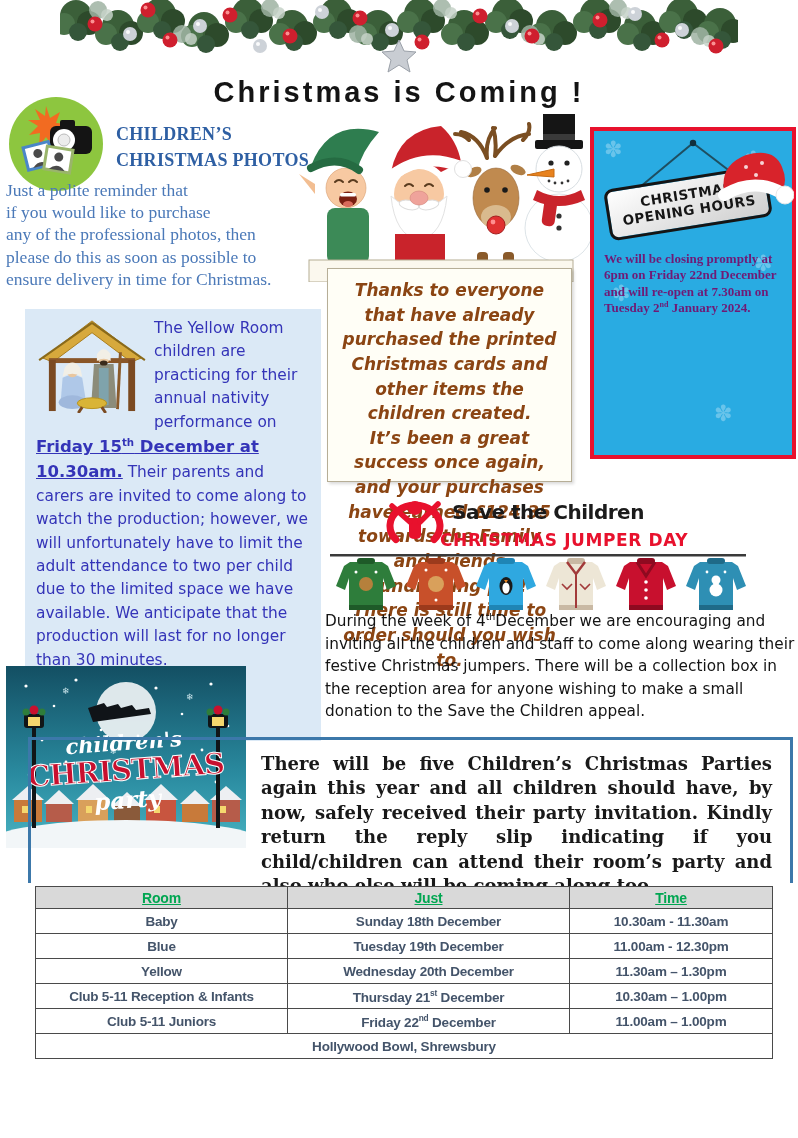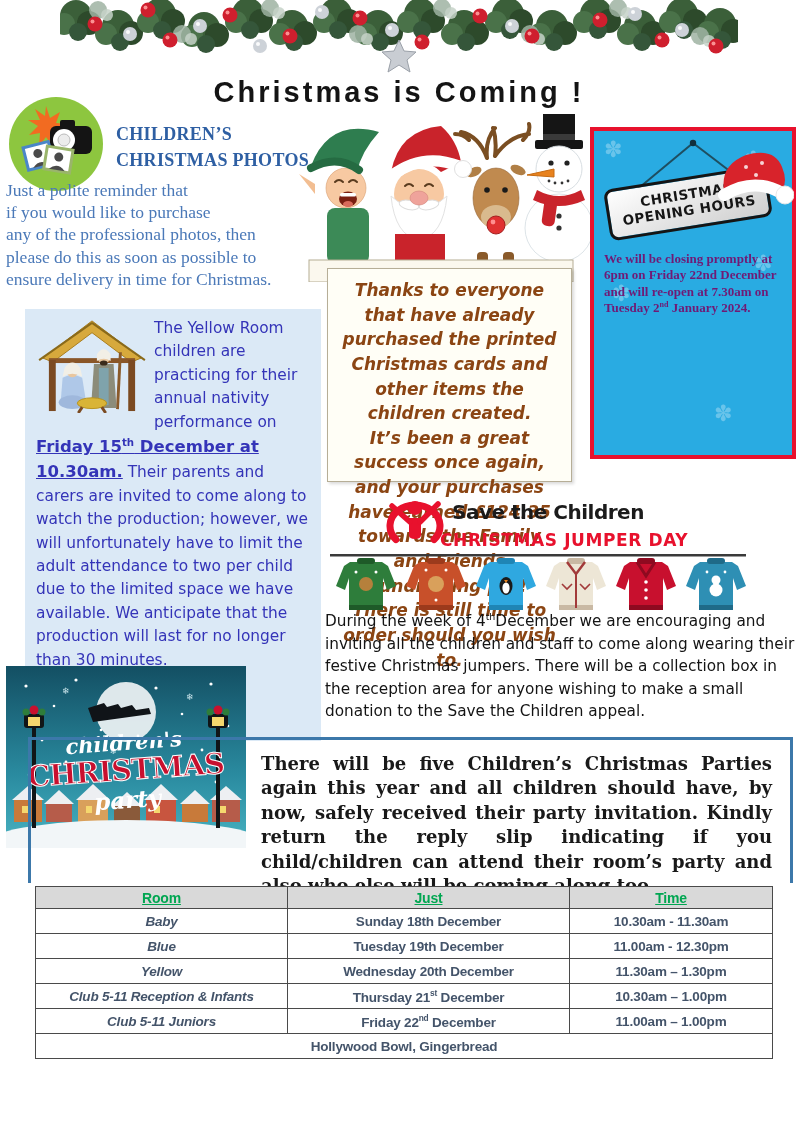--- a/index.html
+++ b/index.html
@@ -56,21 +56,21 @@
   .party-p1{margin-left:222px !important;text-align:justify;}
   .party-p2{margin-top:3px !important;}
 
   
   .schedule{left:35px;top:886px;border-collapse:collapse;table-layout:fixed;
             font-family:"Liberation Sans",sans-serif;font-weight:700;font-size:13.5px;
             color:#44546A;letter-spacing:-.2px;}
   .schedule th,.schedule td{border:1.6px solid #4a4a4a;text-align:center;padding:0 4px;}
   .schedule th{height:21px;background:#D9D9D9;color:#00A651;text-decoration:underline;font-size:14px;}
   .schedule td{height:24px;}.col-time:{width:203px;}
-  .room-cell{font-style:italic;}
+  .room-cell{}
   sup{font-size:.62em;}
 </style>
 </head>
 <body>
 
 <div class="page">
 
   <svg class="abs" style="left:60px;top:0" width="678" height="78" viewBox="0 0 678 78">
     <defs>
       <g id="sp">
@@ -480,18 +480,18 @@
         <td class="room-cell">Club 5-11 Reception &amp; Infants</td>
         <td>Thursday 21<sup>st</sup> December</td>
         <td>10.30am – 1.00pm</td>
       </tr>
       <tr>
         <td class="room-cell">Club 5-11 Juniors</td>
         <td>Friday 22<sup>nd</sup> December</td>
         <td>11.00am – 1.00pm</td>
       </tr>
       <tr>
-        <td colspan="3">Hollywood Bowl, Gingerbread</td>
+        <td colspan="3">Hollywood Bowl, Shrewsbury</td>
       </tr>
     </tbody>
   </table>
 
 </div>
 
 </body></html>

